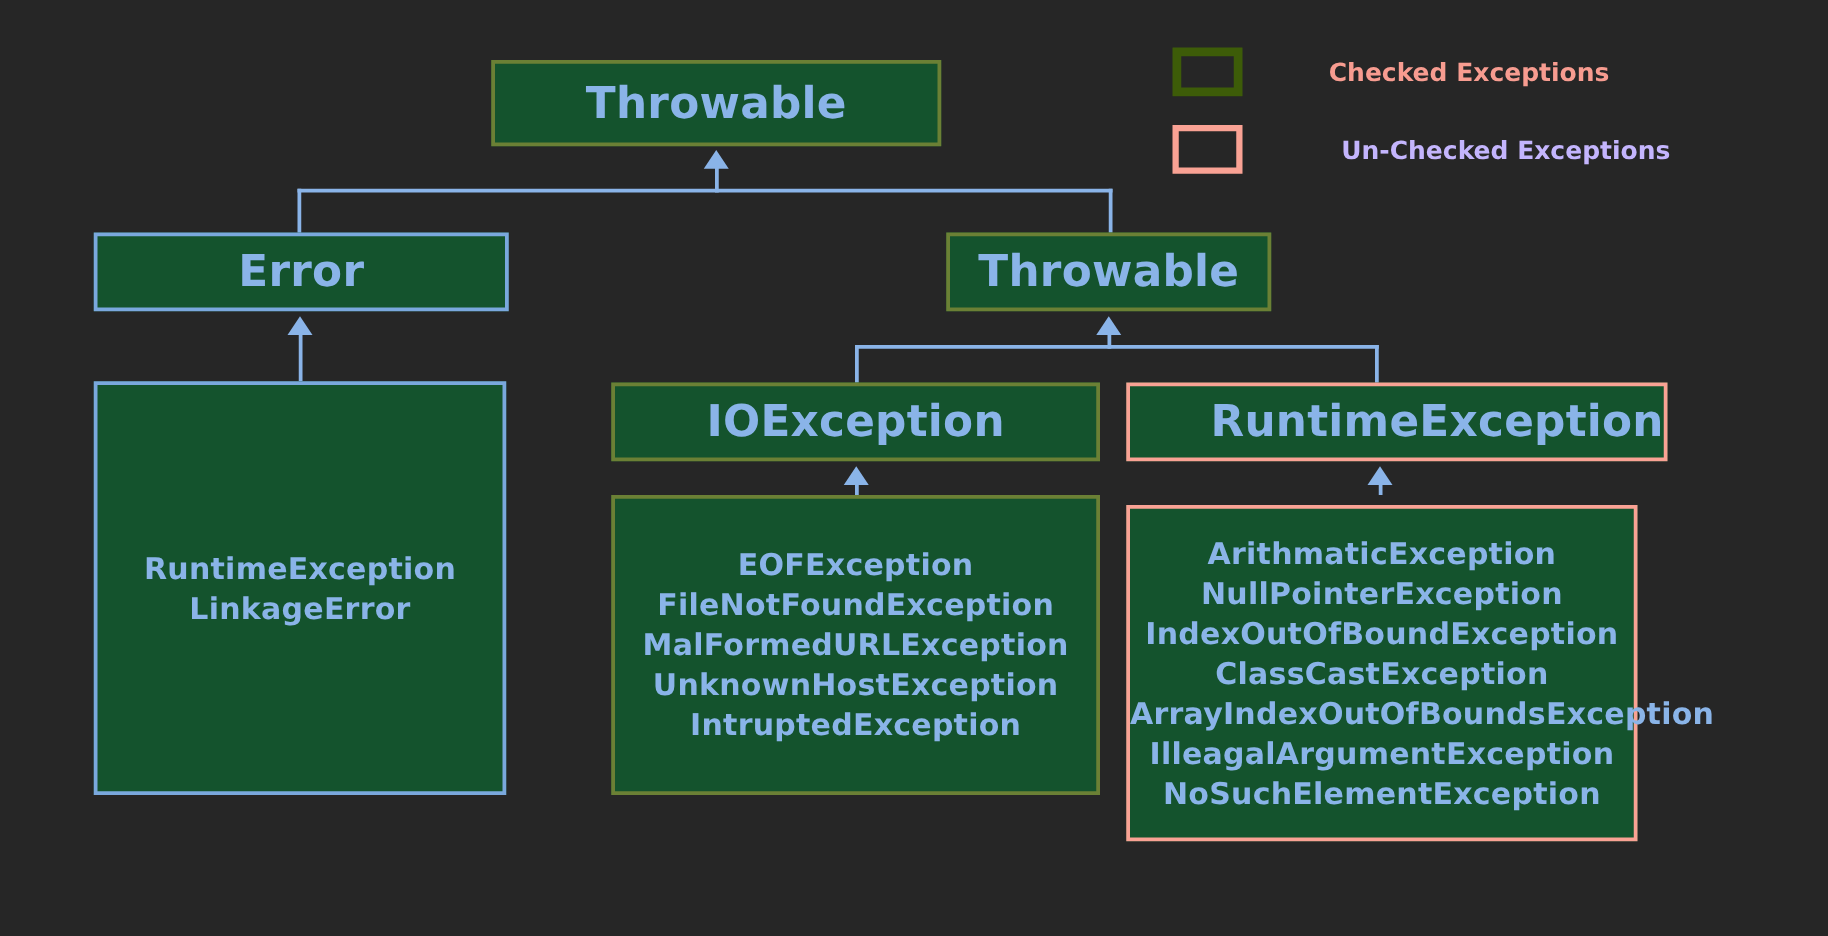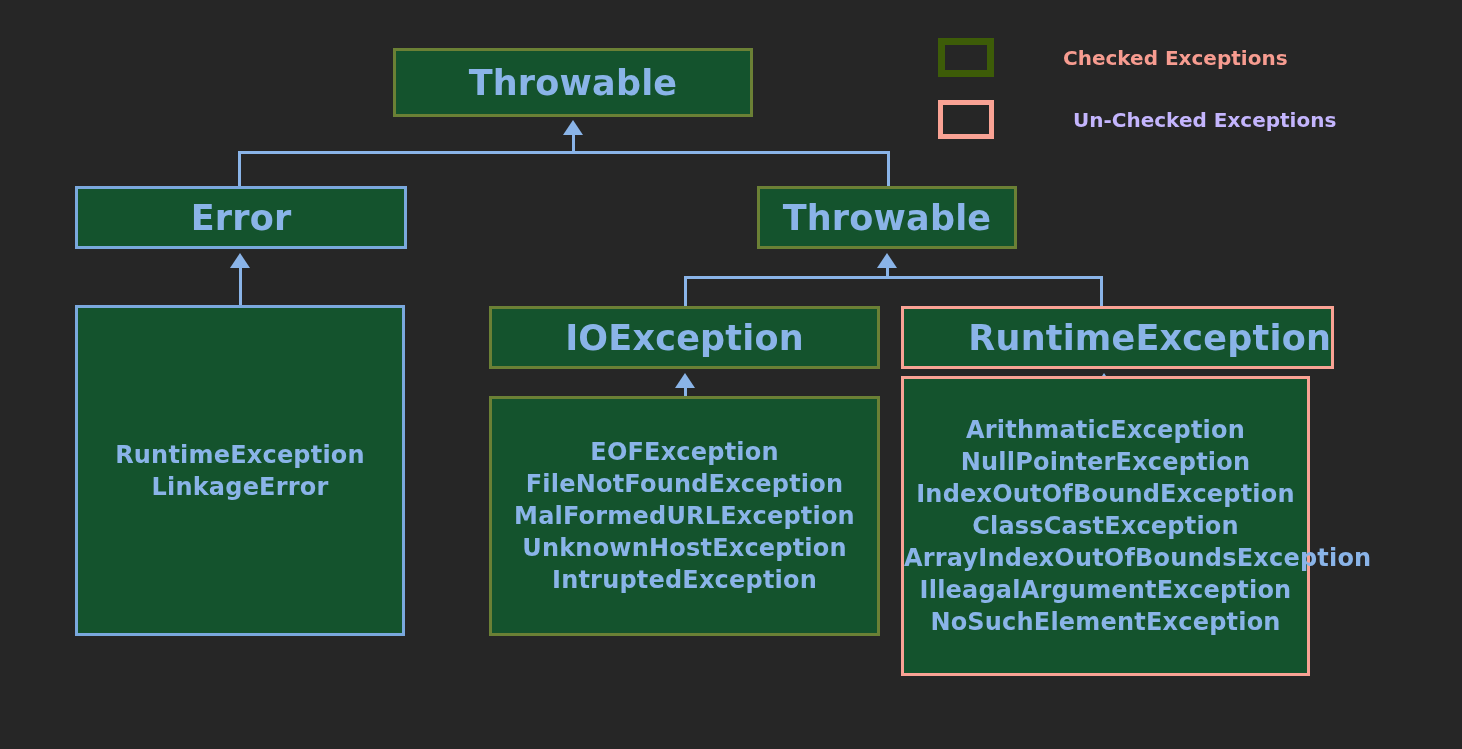--- a/index.html
+++ b/index.html
@@ -169,21 +169,21 @@
   <div class="node leaf b-olive" style="left:489px; top:396px; width:391px; height:240px;">
     <div class="leaf-list">
       <div>EOFException</div>
       <div>FileNotFoundException</div>
       <div>MalFormedURLException</div>
       <div>UnknownHostException</div>
       <div>IntruptedException</div>
     </div>
   </div>
 
-  <div class="node leaf b-pink" style="left:901px; top:376px; width:409px; height:300px;">
+  <div class="node leaf b-pink" style="left:901px; top:404px; width:409px; height:269px;">
     <div class="leaf-list">
       <div>ArithmaticException</div>
       <div>NullPointerException</div>
       <div>IndexOutOfBoundException</div>
       <div>ClassCastException</div>
       <div>ArrayIndexOutOfBoundsException</div>
       <div>IlleagalArgumentException</div>
       <div>NoSuchElementException</div>
     </div>
   </div>

